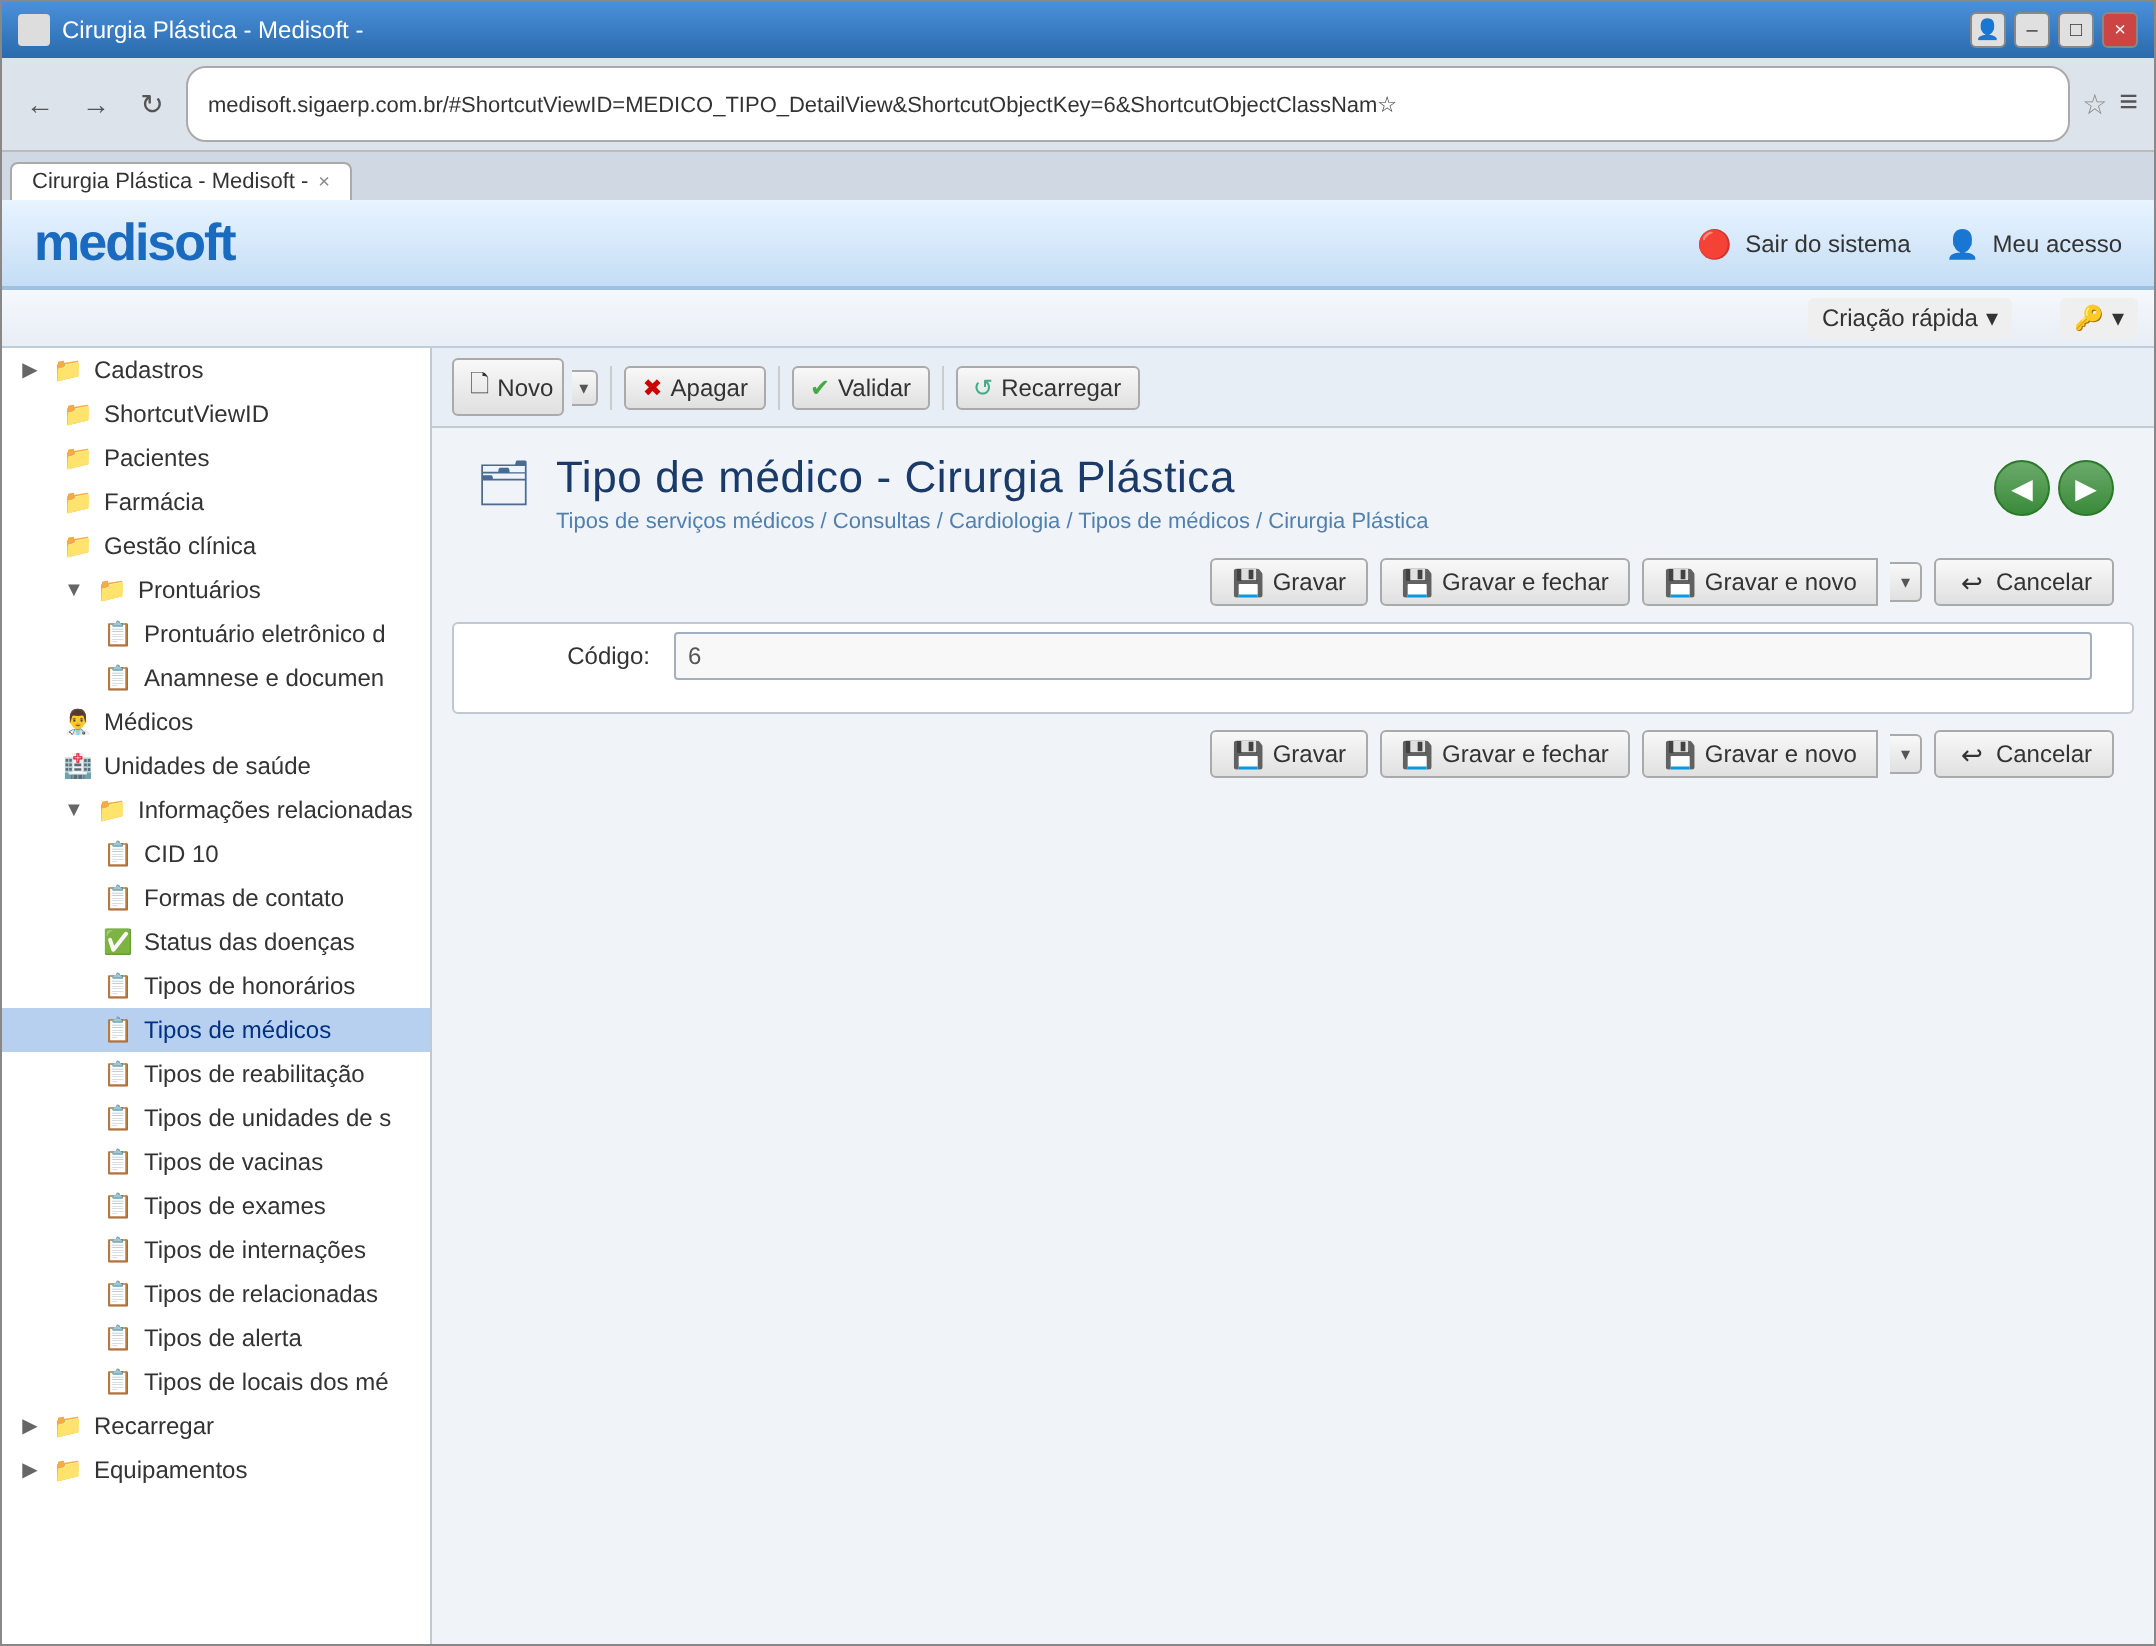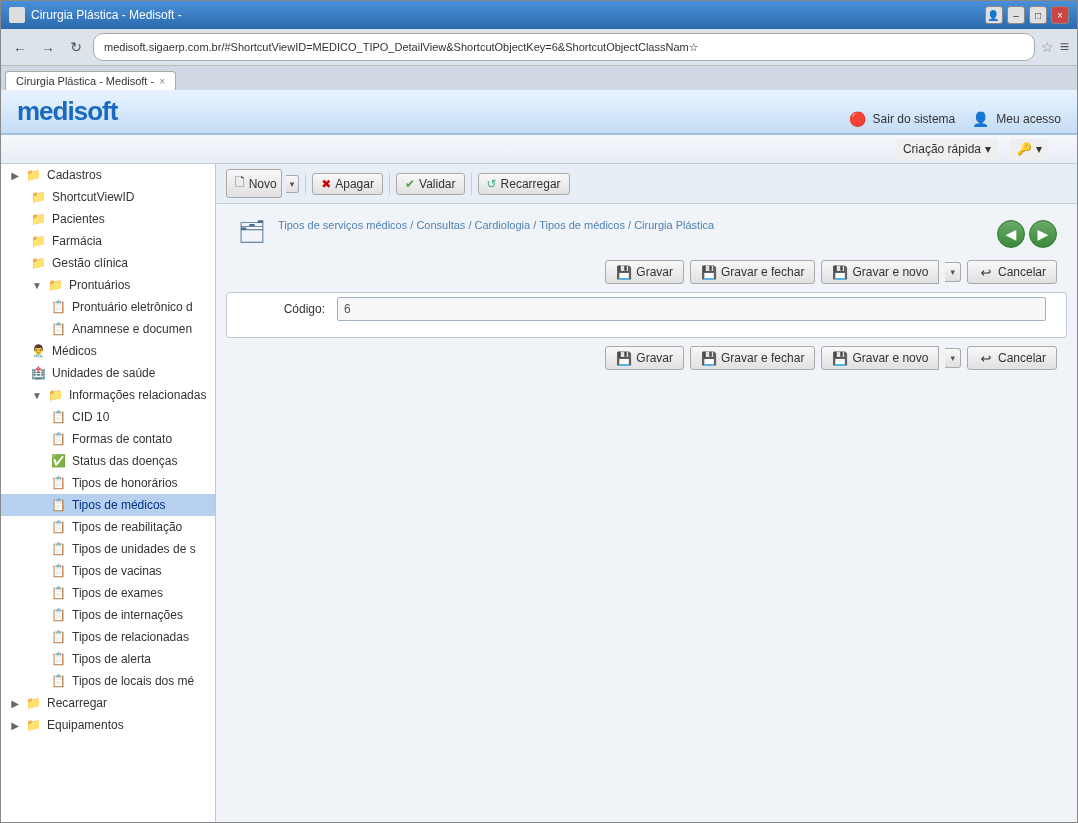--- a/index.html
+++ b/index.html
@@ -78,21 +78,21 @@
       align-items: center;
       justify-content: center;
       cursor: pointer;
       font-size: 14px;
       color: #555;
       background: none;
       border: none;
     }
     .address-bar {
       flex: 1;
-      height: 28px;
+      height: 38px;
       border: 1px solid #aaa;
       border-radius: 10px;
       padding: 0 10px;
       font-size: 11px;
       background: white;
       color: #333;
     }
     .star-btn {
       font-size: 14px;
       color: #888;
@@ -130,21 +130,21 @@
       font-size: 10px;
       color: #888;
     }
 
     
     .app-header {
       background: linear-gradient(to bottom, #e8f4ff, #c5ddf5);
       border-bottom: 2px solid #a0c0e0;
       padding: 6px 16px;
       display: flex;
-      align-items: flex-end;
+      align-items: center;
       justify-content: space-between;
     }
     .app-logo {
       font-size: 26px;
       font-weight: bold;
       color: #1a6abf;
       letter-spacing: -1px;
     }
     .header-actions {
       display: flex;
@@ -168,25 +168,25 @@
       display: flex;
       align-items: center;
       justify-content: center;
       font-size: 14px;
     }
 
     
     .quick-bar {
       background: linear-gradient(to bottom, #f5f8fc, #e8eef5);
       border-bottom: 1px solid #c0ccd8;
-      padding: 4px 28px;
+      padding: 4px 8px;
       display: flex;
       justify-content: flex-end;
       align-items: center;
-      gap: 12px;
+      gap: 24px;
     }
     .quick-btn {
       display: flex;
       align-items: center;
       gap: 4px;
       font-size: 12px;
       color: #333;
       cursor: pointer;
       padding: 2px 6px;
       border: 1px solid transparent;
@@ -646,20 +646,21 @@
         <button class="tool-btn">
           <span style="color:#4a8;">↺</span>
           <span>Recarregar</span>
         </button>
       </div>
 
       <div class="record-header">
         <div class="record-title-area">
           <div class="record-icon">🗂</div>
           <div class="record-title-text">
+            <h2>Tipo de médico - Cirurgia Plástica</h2>
             <div class="breadcrumb">
               <a href="#">Tipos de serviços médicos</a>
               <span> / </span>
               <a href="#">Consultas</a>
               <span> / </span>
               <a href="#">Cardiologia</a>
               <span> / </span>
               <a href="#">Tipos de médicos</a>
               <span> / </span>
               <span>Cirurgia Plástica</span>

